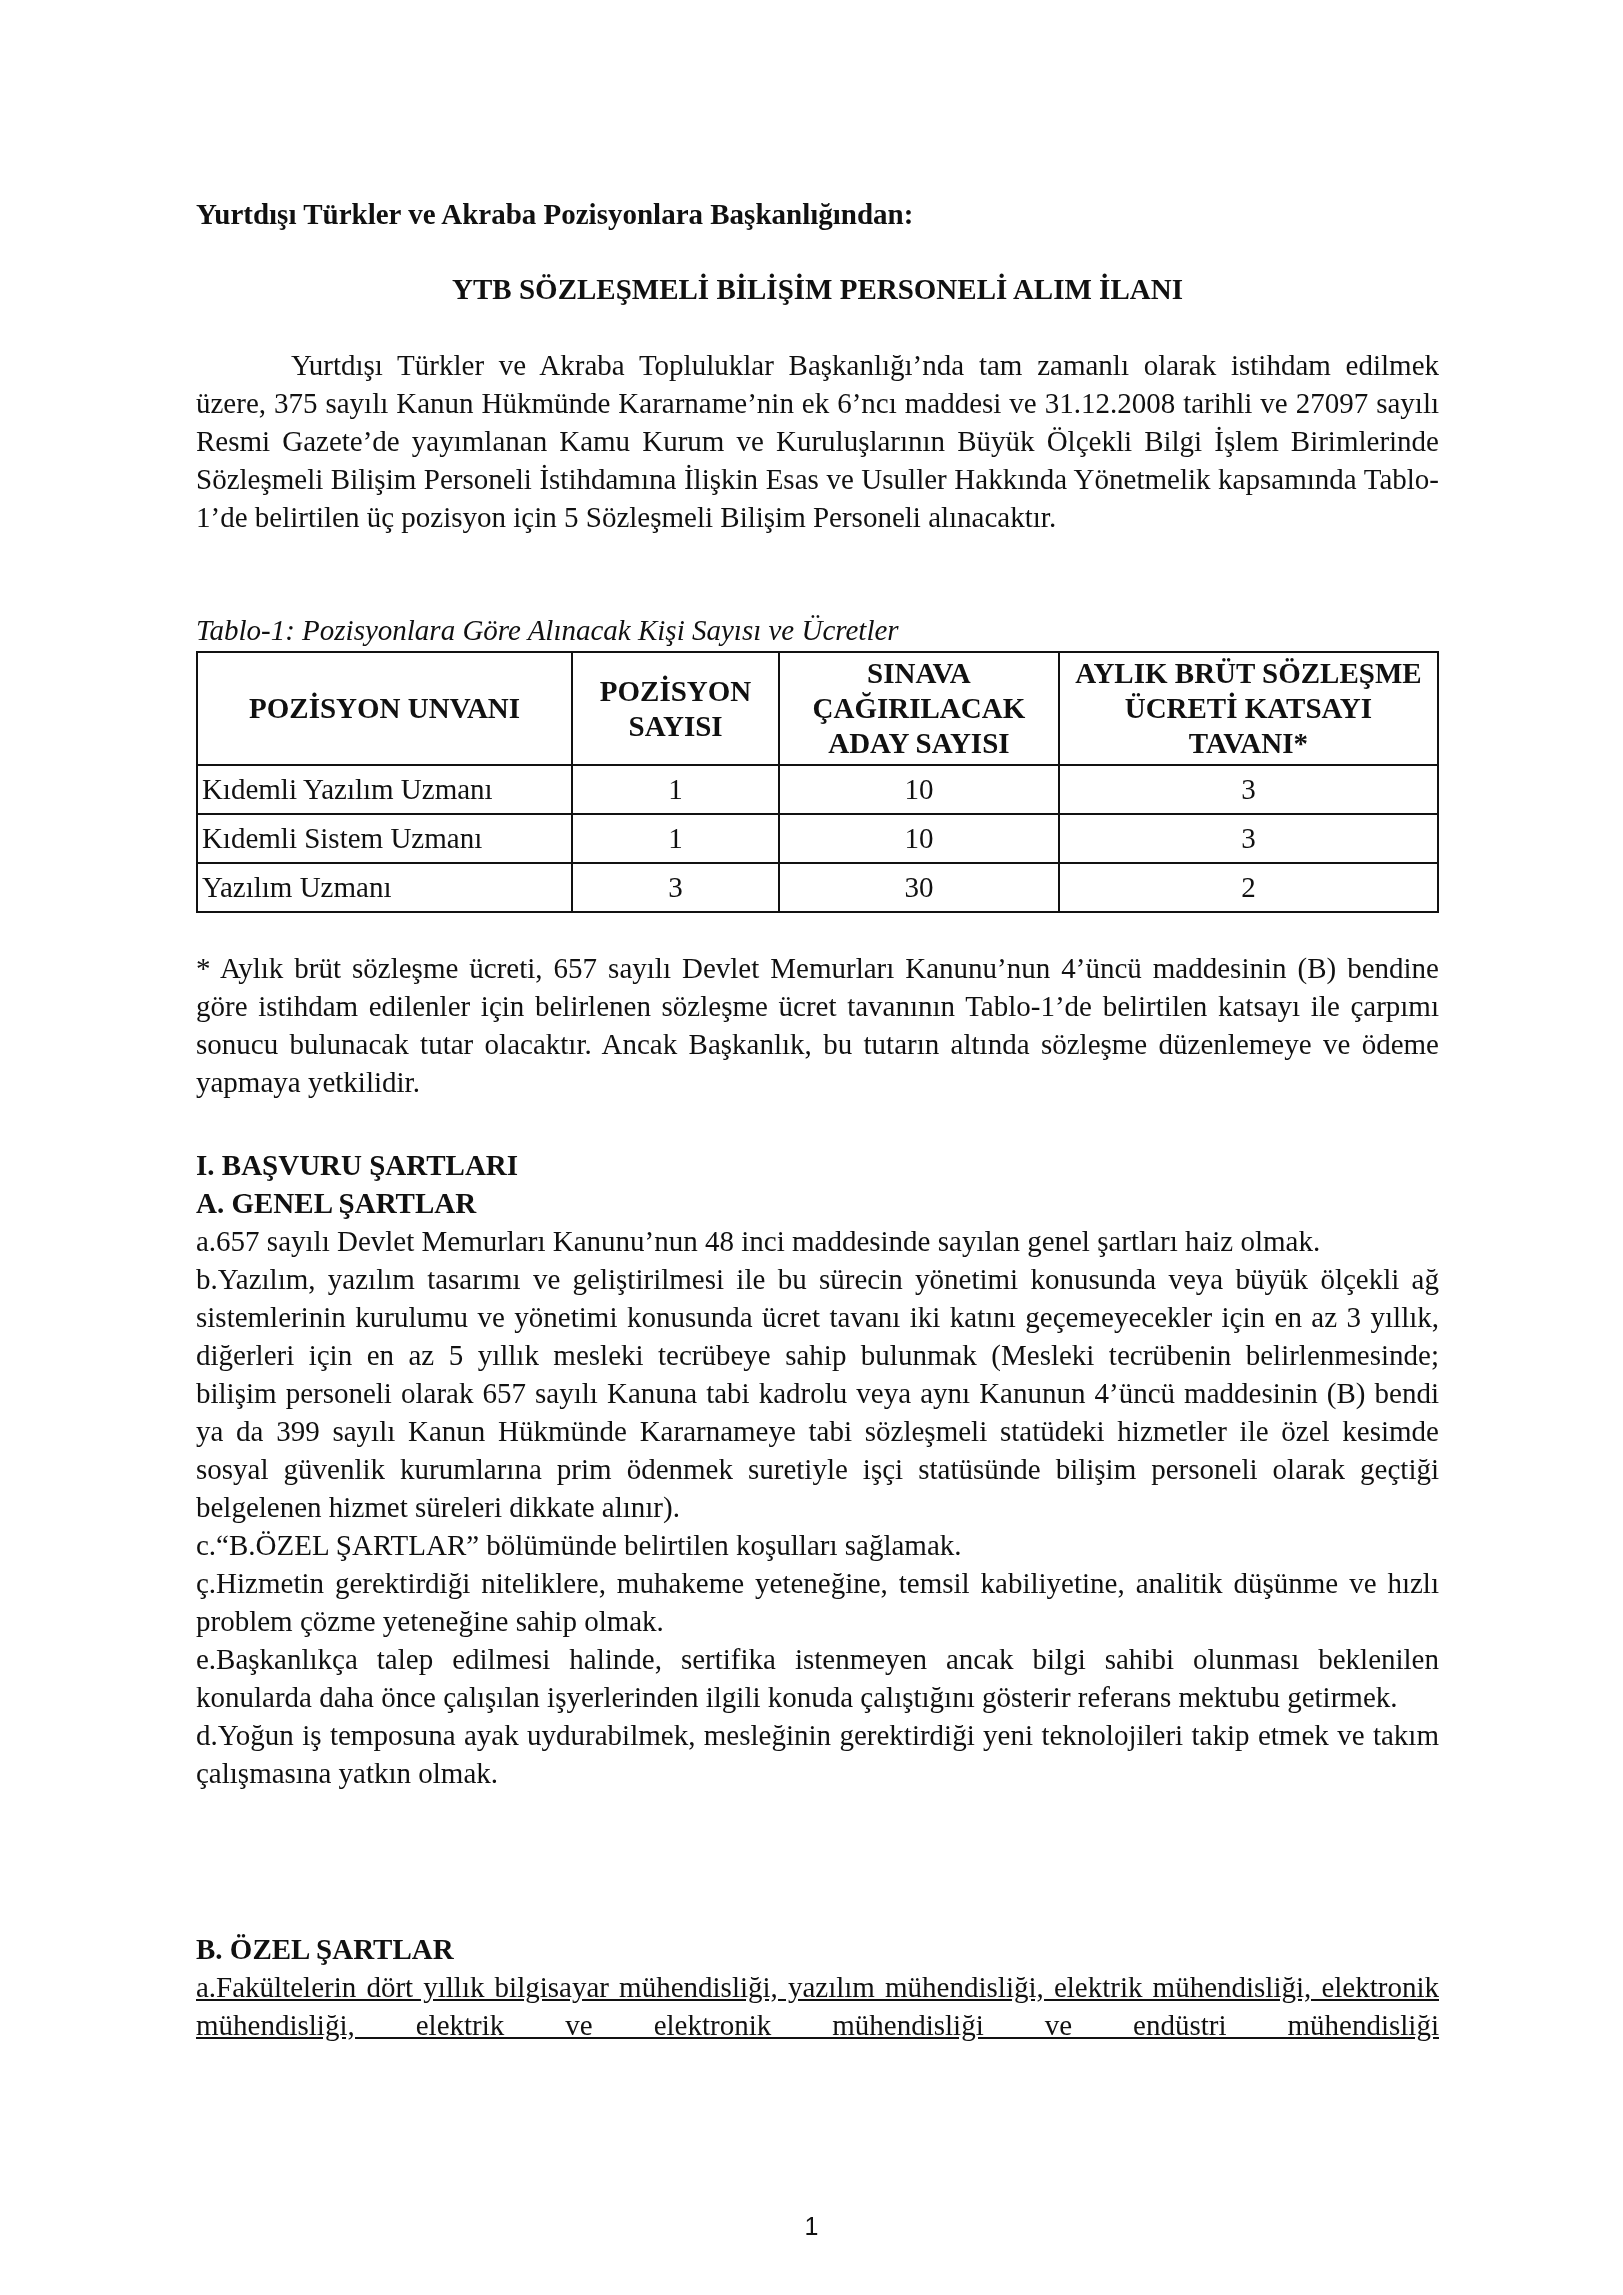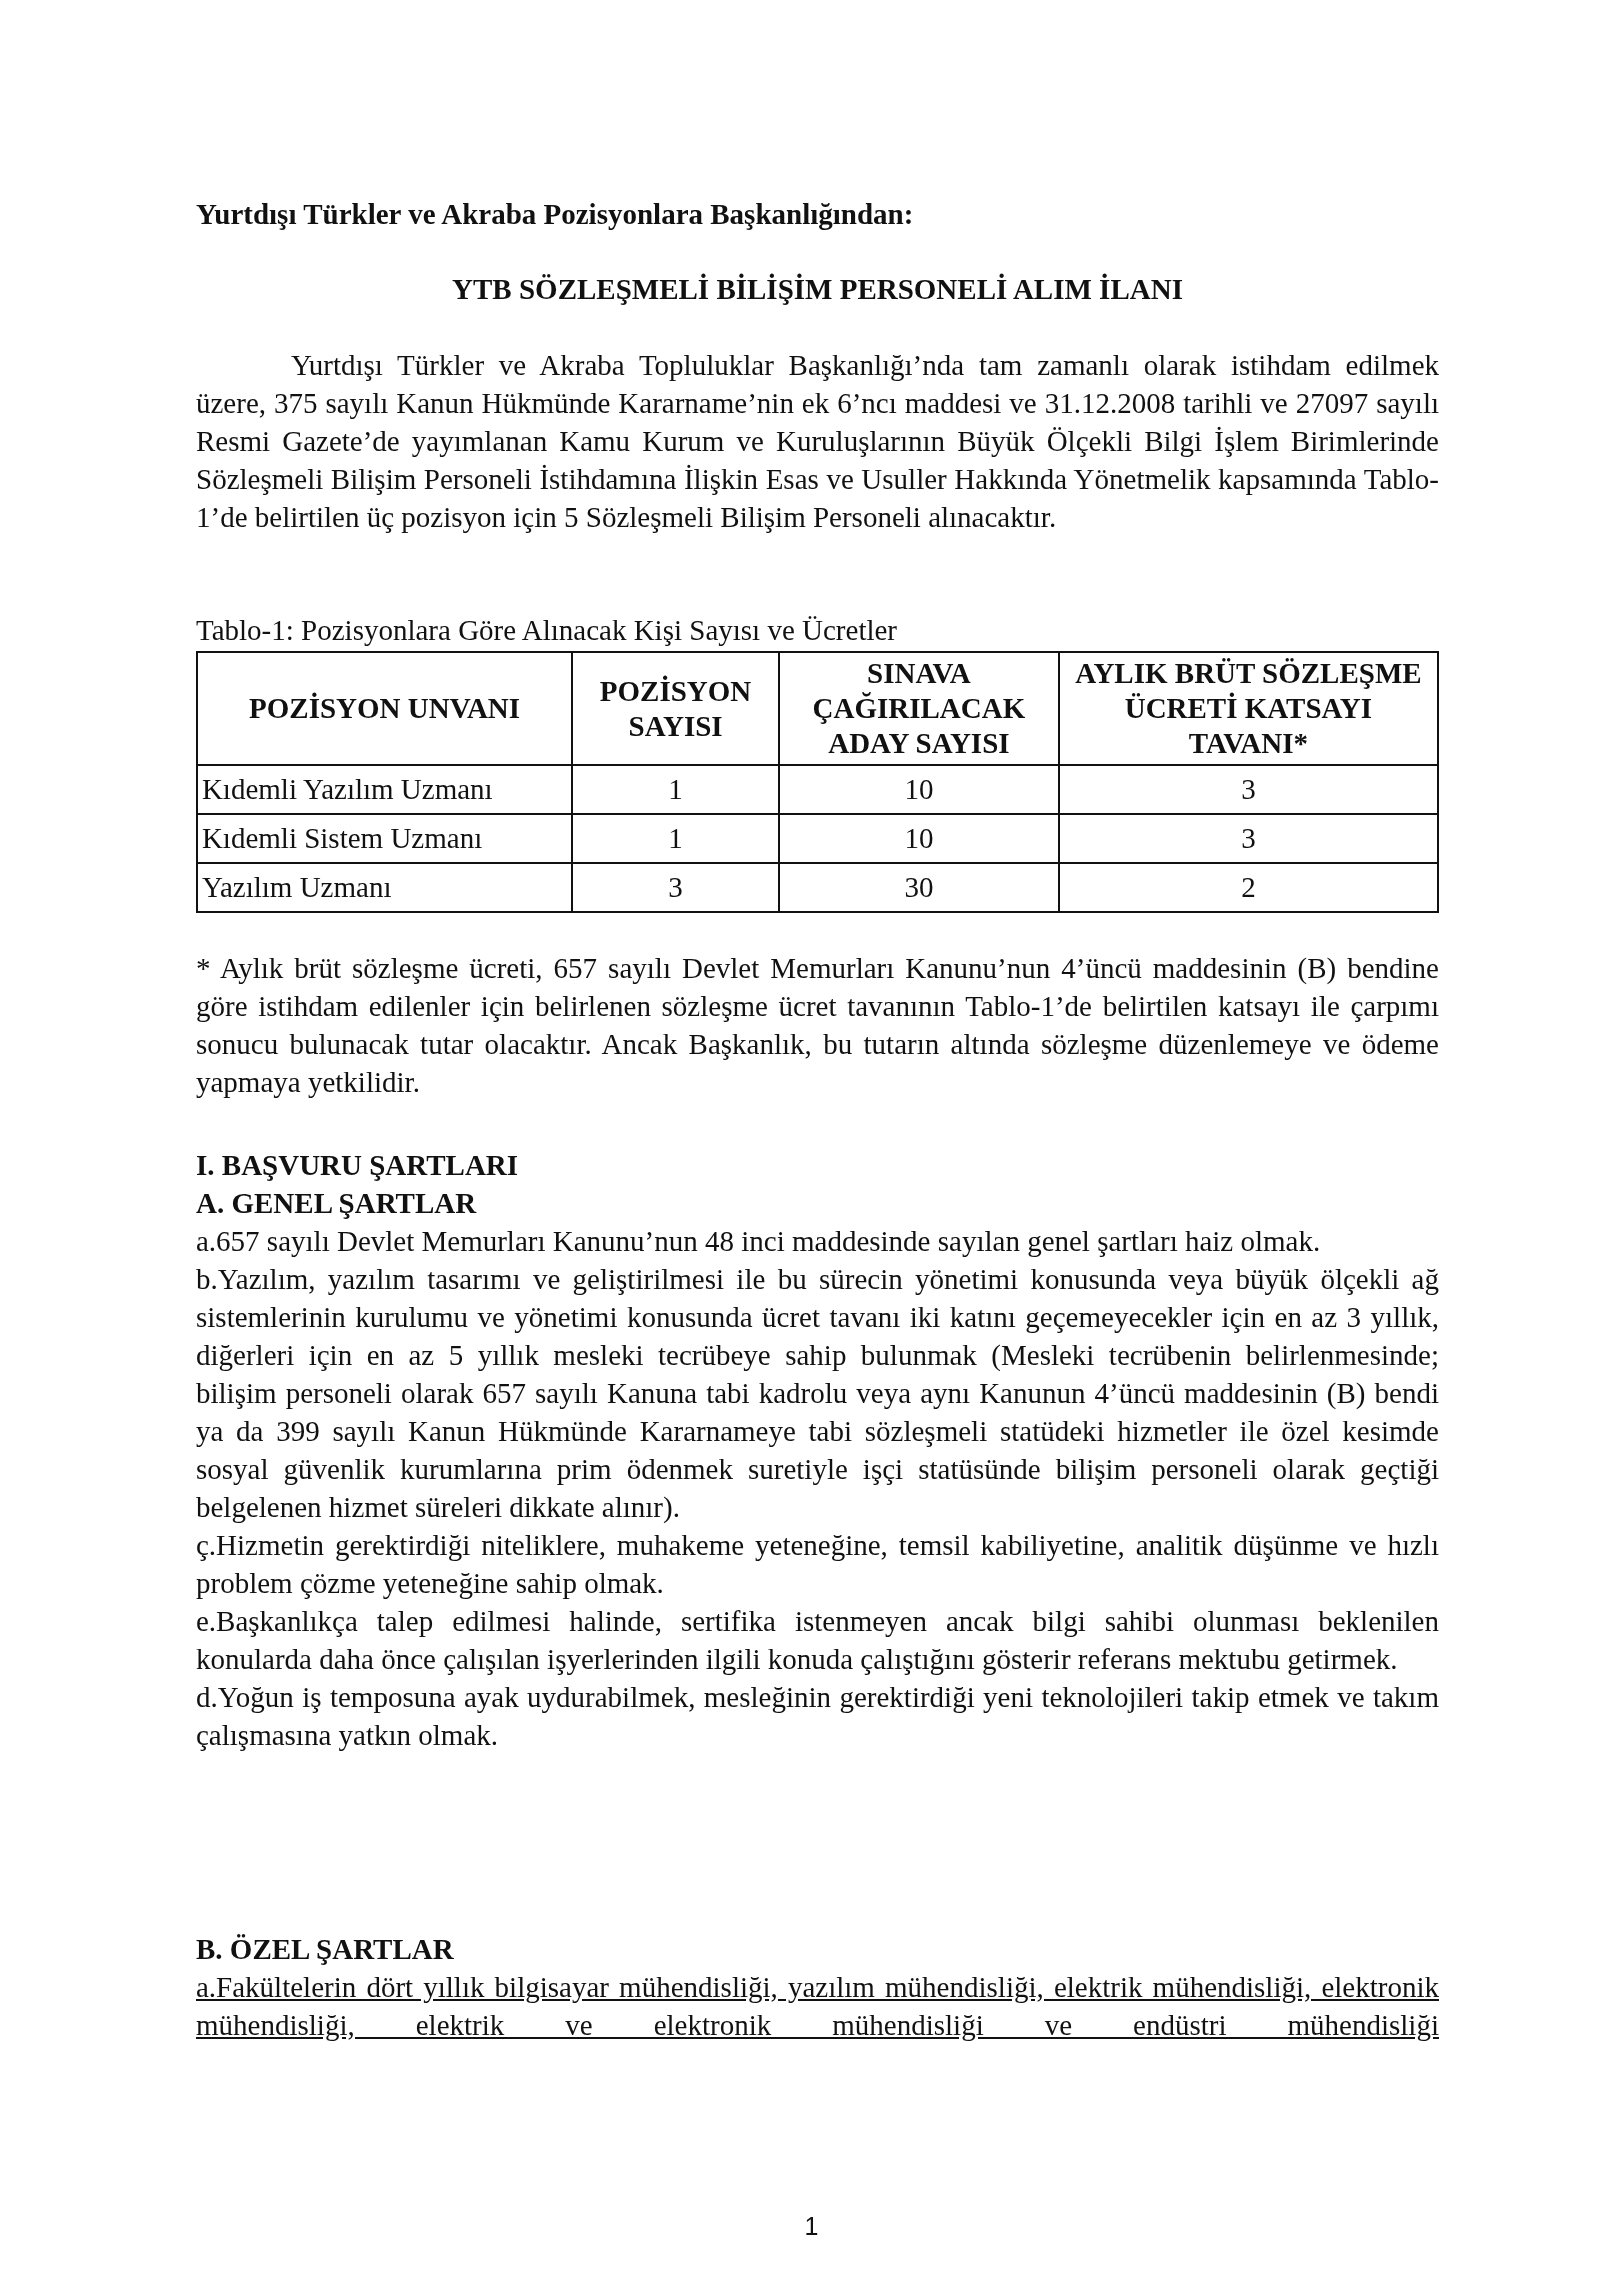--- a/index.html
+++ b/index.html
@@ -14,21 +14,21 @@
   .blk { position: absolute; left: 0; width: 1243px; font-size: 29px; line-height: 38px; }
   .justify { text-align: justify; text-align-last: left; }
   .bold { font-weight: bold; }
   .center { text-align: center; }
   p { margin: 0; }
   .indent { text-indent: 95px; }
 
   #org-heading { top: 195px; }
   #announcement-title { top: 270px; }
   #intro { top: 346px; }
-  #table-caption { top: 611px; }
+  #table-caption { top: 611px; font-style: italic; }
 
   table.positions {
     position: absolute; left: 0; top: 651px; width: 1243px;
     border-collapse: collapse; font-size: 29px;
   }
   table.positions th, table.positions td {
     border: 2px solid #111; text-align: center; padding: 0 5.2px;
   }
   table.positions th { font-weight: bold; line-height: 35px; height: 111px; }
   table.positions td { height: 47px; line-height: 47px; }
@@ -94,20 +94,21 @@
     </tbody>
   </table>
 
   <p id="footnote" class="blk justify">* Aylık brüt sözleşme ücreti, 657 sayılı Devlet Memurları Kanunu’nun 4’üncü maddesinin (B) bendine göre istihdam edilenler için belirlenen sözleşme ücret tavanının Tablo-1’de belirtilen katsayı ile çarpımı sonucu bulunacak tutar olacaktır. Ancak Başkanlık, bu tutarın altında sözleşme düzenlemeye ve ödeme yapmaya yetkilidir.</p>
 
   <div id="section-i" class="blk">
     <p class="bold">I. BAŞVURU ŞARTLARI</p>
     <p class="bold">A. GENEL ŞARTLAR</p>
     <p class="justify">a.657 sayılı Devlet Memurları Kanunu’nun 48 inci maddesinde sayılan genel şartları haiz olmak.</p>
     <p class="justify">b.Yazılım, yazılım tasarımı ve geliştirilmesi ile bu sürecin yönetimi konusunda veya büyük ölçekli ağ sistemlerinin kurulumu ve yönetimi konusunda ücret tavanı iki katını geçemeyecekler için en az 3 yıllık, diğerleri için en az 5 yıllık mesleki tecrübeye sahip bulunmak (Mesleki tecrübenin belirlenmesinde; bilişim personeli olarak 657 sayılı Kanuna tabi kadrolu veya aynı Kanunun 4’üncü maddesinin (B) bendi ya da 399 sayılı Kanun Hükmünde Kararnameye tabi sözleşmeli statüdeki hizmetler ile özel kesimde sosyal güvenlik kurumlarına prim ödenmek suretiyle işçi statüsünde bilişim personeli olarak geçtiği belgelenen hizmet süreleri dikkate alınır).</p>
+    <p class="justify">c.“B.ÖZEL ŞARTLAR” bölümünde belirtilen koşulları sağlamak.</p>
     <p class="justify">ç.Hizmetin gerektirdiği niteliklere, muhakeme yeteneğine, temsil kabiliyetine, analitik düşünme ve hızlı problem çözme yeteneğine sahip olmak.</p>
     <p class="justify">e.Başkanlıkça talep edilmesi halinde, sertifika istenmeyen ancak bilgi sahibi olunması beklenilen konularda daha önce çalışılan işyerlerinden ilgili konuda çalıştığını gösterir referans mektubu getirmek.</p>
     <p class="justify">d.Yoğun iş temposuna ayak uydurabilmek, mesleğinin gerektirdiği yeni teknolojileri takip etmek ve takım çalışmasına yatkın olmak.</p>
   </div>
 
   <div id="section-b" class="blk">
     <p class="bold">B. ÖZEL ŞARTLAR</p>
     <p class="justify" style="text-align-last: justify; text-decoration: underline;">a.Fakültelerin dört yıllık bilgisayar mühendisliği, yazılım mühendisliği, elektrik mühendisliği, elektronik mühendisliği, elektrik ve elektronik mühendisliği ve endüstri mühendisliği</p>
   </div>
 

